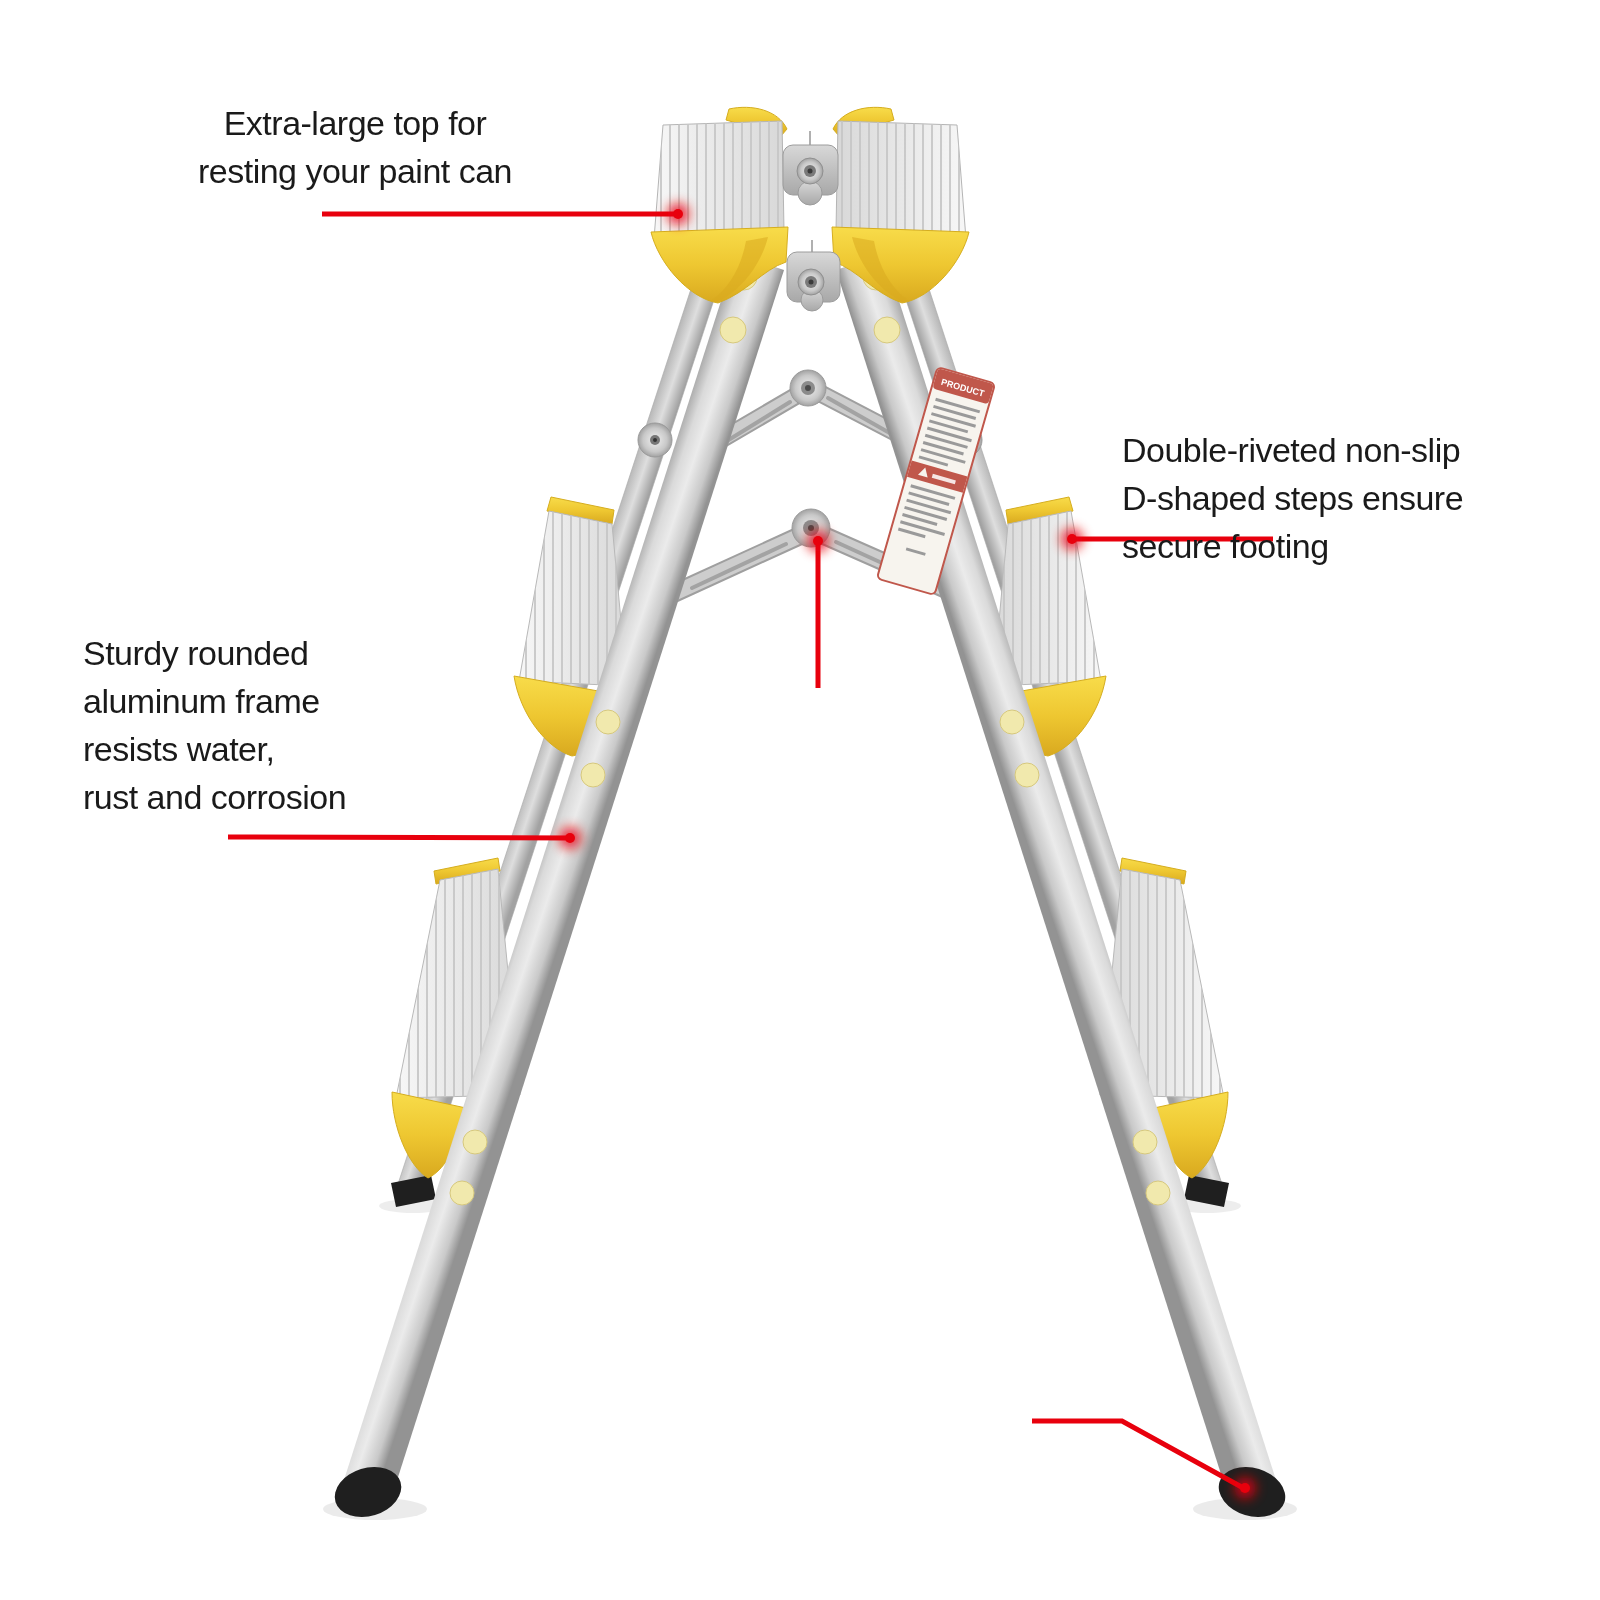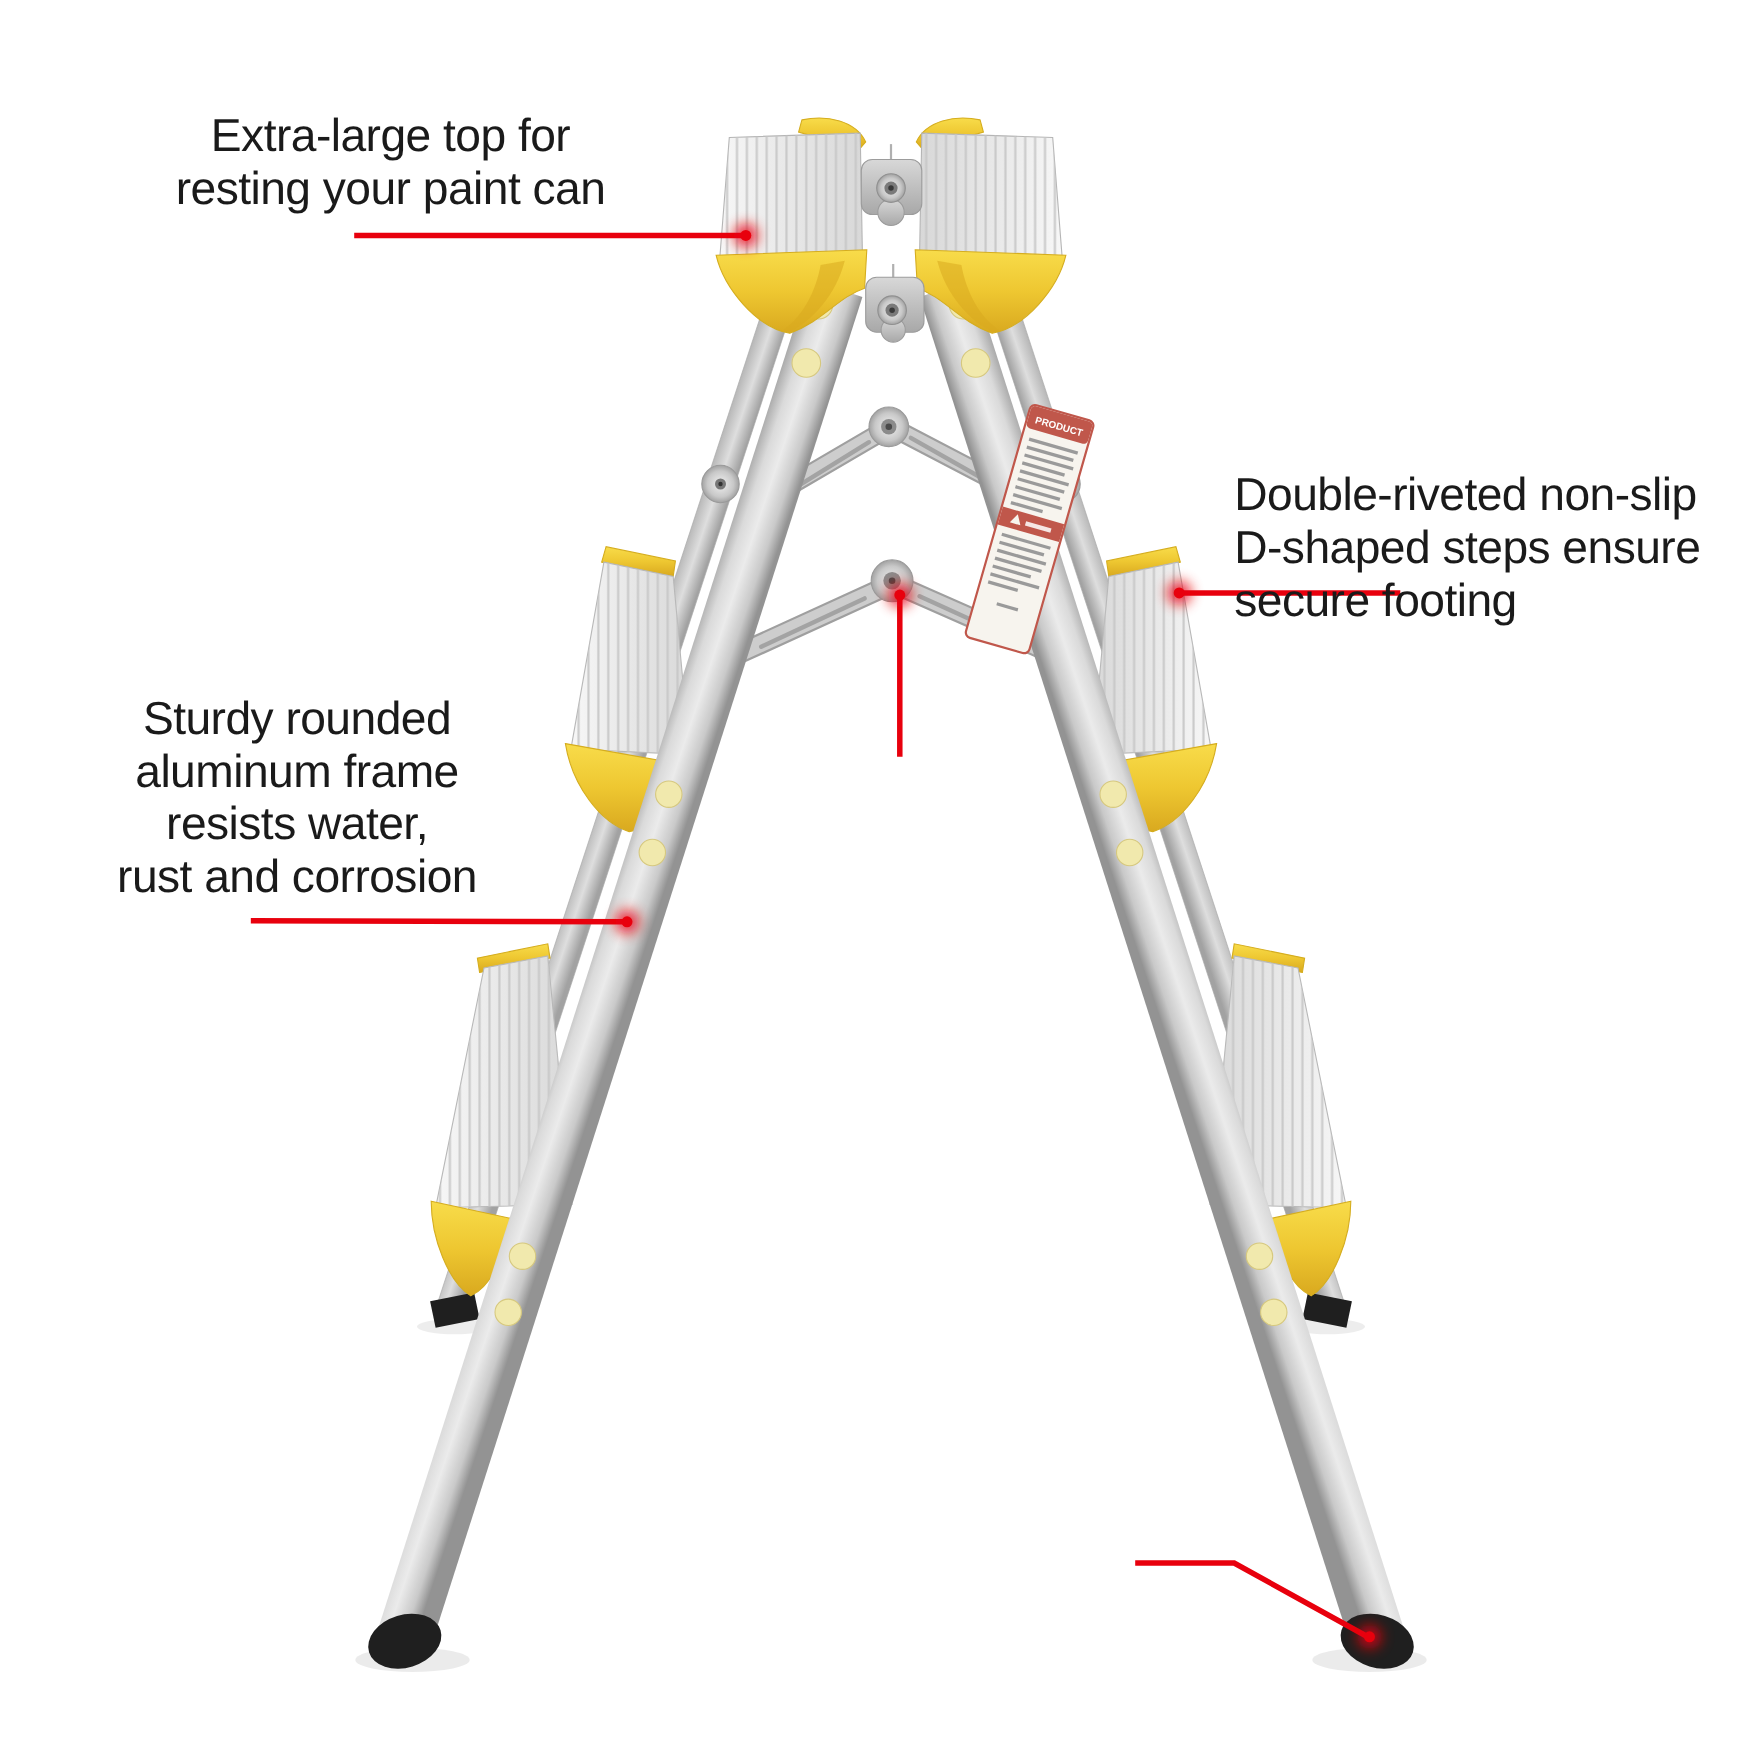--- a/index.html
+++ b/index.html
@@ -1,23 +1,23 @@
 <!DOCTYPE html>
 <html style="--background: #ffffff; --text: #1a1a1a; --leader-line: #e8000d; --aluminum-light: #ebebeb; --aluminum-mid: #c7c7c7; --aluminum-dark: #969696; --cap-yellow: #eec731; --cap-yellow-dark: #d9a91f; --rivet-dot: #f1e9ad; --foot-black: #1f1f1f; --label-red: #c0574b;"><head>
 <meta charset="utf-8">
 <style>
   html,body{margin:0;padding:0;background:#fff;}
   #stage{position:relative;width:1600px;height:1600px;background:var(--background,#fff);overflow:hidden;
          font-family:"Liberation Sans",sans-serif;}
   #scene{position:absolute;left:0;top:0;}
-  .ann{position:absolute;font-size:42px;line-height:48px;color:var(--text,#1a1a1a);
+  .ann{position:absolute;font-size:34px;line-height:48px;color:var(--text,#1a1a1a);
        white-space:pre-line;letter-spacing:-0.5px;}
   #ann-top{left:148px;top:99px;width:414px;text-align:center;}
   #ann-steps{left:1122px;top:386px;width:470px;text-align:left;margin-top:40px;}
-  #ann-frame{left:83px;top:629px;width:374px;text-align:center;}
+  #ann-frame{left:83px;top:629px;width:374px;text-align:left;}
   #ann-spreader{left:681px;top:691px;width:430px;line-height:50px;}
   #ann-feet{left:643px;top:1342px;width:452px;line-height:50px;}
   .leader{stroke:var(--leader-line,#e8000d);stroke-width:5;fill:none;}
   .glow{fill:var(--leader-line,#e8000d);opacity:.8;}
   .glowdot{fill:var(--leader-line,#e8000d);}
   .labeltext{font-family:"Liberation Sans",sans-serif;font-size:9px;font-weight:bold;fill:#ffffff;}
 </style>
 </head>
 <body>
 

